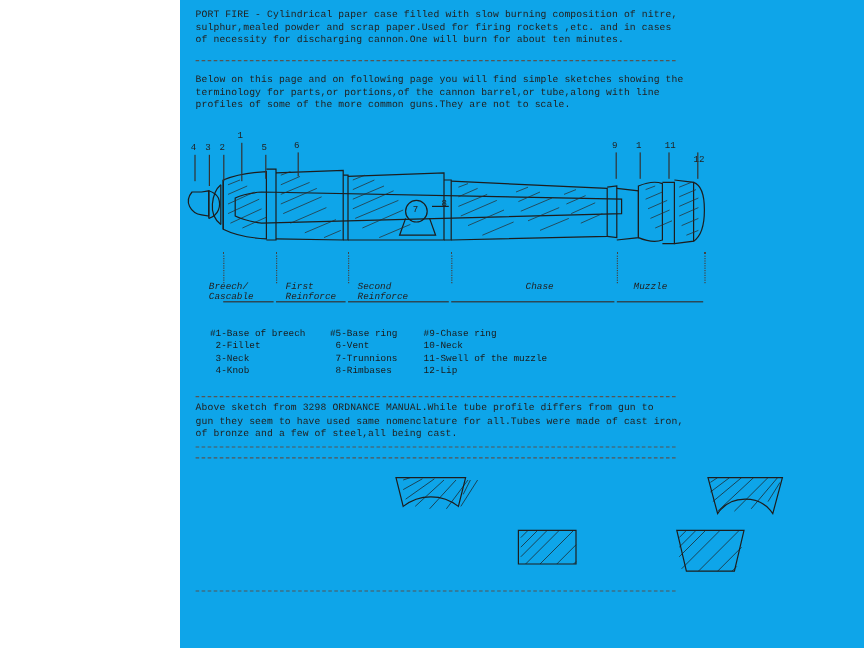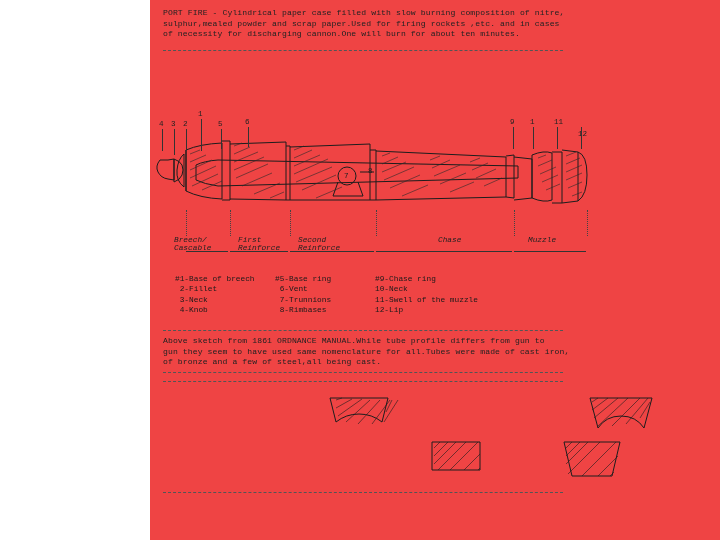--- a/index.html
+++ b/index.html
@@ -11,21 +11,21 @@
     width: 720px;
     height: 540px;
     overflow: hidden;
     font-family: "Liberation Mono", "DejaVu Sans Mono", monospace;
     color: #1a1a1a;
   }
   .page {
     position: relative;
     width: 720px;
     height: 540px;
-    background: #ef4444;
+    background: #0ea5e9;
   }
   
   .left-edge {
     position: absolute;
     left: 0; top: 0;
     width: 150px; height: 540px;
     background: #ffffff;
   }
   .para {
     font-size: 8.1px;
@@ -107,21 +107,21 @@
     width: 420px;
     font-size: 7.8px;
     line-height: 10.4px;
   }
   .legend-col {
     position: absolute;
     white-space: pre;
   }
   .lc1 { left: 0; }
   .lc2 { left: 100px; }
-  .lc3 { left: 200px; font-family: Liberation Mono, monospace; }
+  .lc3 { left: 178px; font-family: Liberation Mono, monospace; }
 
   
   .sabots {
     position: absolute;
     left: 150px;
     top: 392px;
     width: 560px;
     height: 96px;
   }
   svg { display: block; }
@@ -132,20 +132,23 @@
 <div class="page">
 
   <div class="left-edge"></div>
 
   <div class="para p-portfire">PORT FIRE - Cylindrical paper case filled with slow burning composition of nitre,
 sulphur,mealed powder and scrap paper.Used for firing rockets ,etc. and in cases
 of necessity for discharging cannon.One will burn for about ten minutes.</div>
 
   <div class="rule r1"></div>
 
+  <div class="para p-below">Below on this page and on following page you will find simple sketches showing the
+terminology for parts,or portions,of the cannon barrel,or tube,along with line
+profiles of some of the more common guns.They are not to scale.</div>
 
   <div class="figure">
 
     <div class="callout" style="left:9px;  top:10px;">4</div>
     <div class="callout" style="left:21px; top:10px;">3</div>
     <div class="callout" style="left:33px; top:10px;">2</div>
     <div class="callout" style="left:48px; top:0px;">1</div>
     <div class="callout" style="left:68px; top:10px;">5</div>
     <div class="callout" style="left:95px; top:8px;">6</div>
 
@@ -296,21 +299,21 @@
  7-Trunnions
  8-Rimbases</div>
     <div class="legend-col lc3">#9-Chase ring
 10-Neck
 11-Swell of the muzzle
 12-Lip</div>
   </div>
 
   <div class="rule r2"></div>
 
-  <div class="para p-above">Above sketch from 1861 ORDNANCE MANUAL.While tube profile differs from gun to
+  <div class="para p-above">Above sketch from 3298 ORDNANCE MANUAL.While tube profile differs from gun to
 gun they seem to have used same nomenclature for all.Tubes were made of cast iron,
 of bronze and a few of steel,all being cast.</div>
 
   <div class="rule r3"></div>
   <div class="rule r4"></div>
 
   <div class="sabots">
     <svg width="560" height="96" viewBox="0 0 560 96">
       <g fill="none" stroke="#1d1d1d" stroke-width="1">
 

